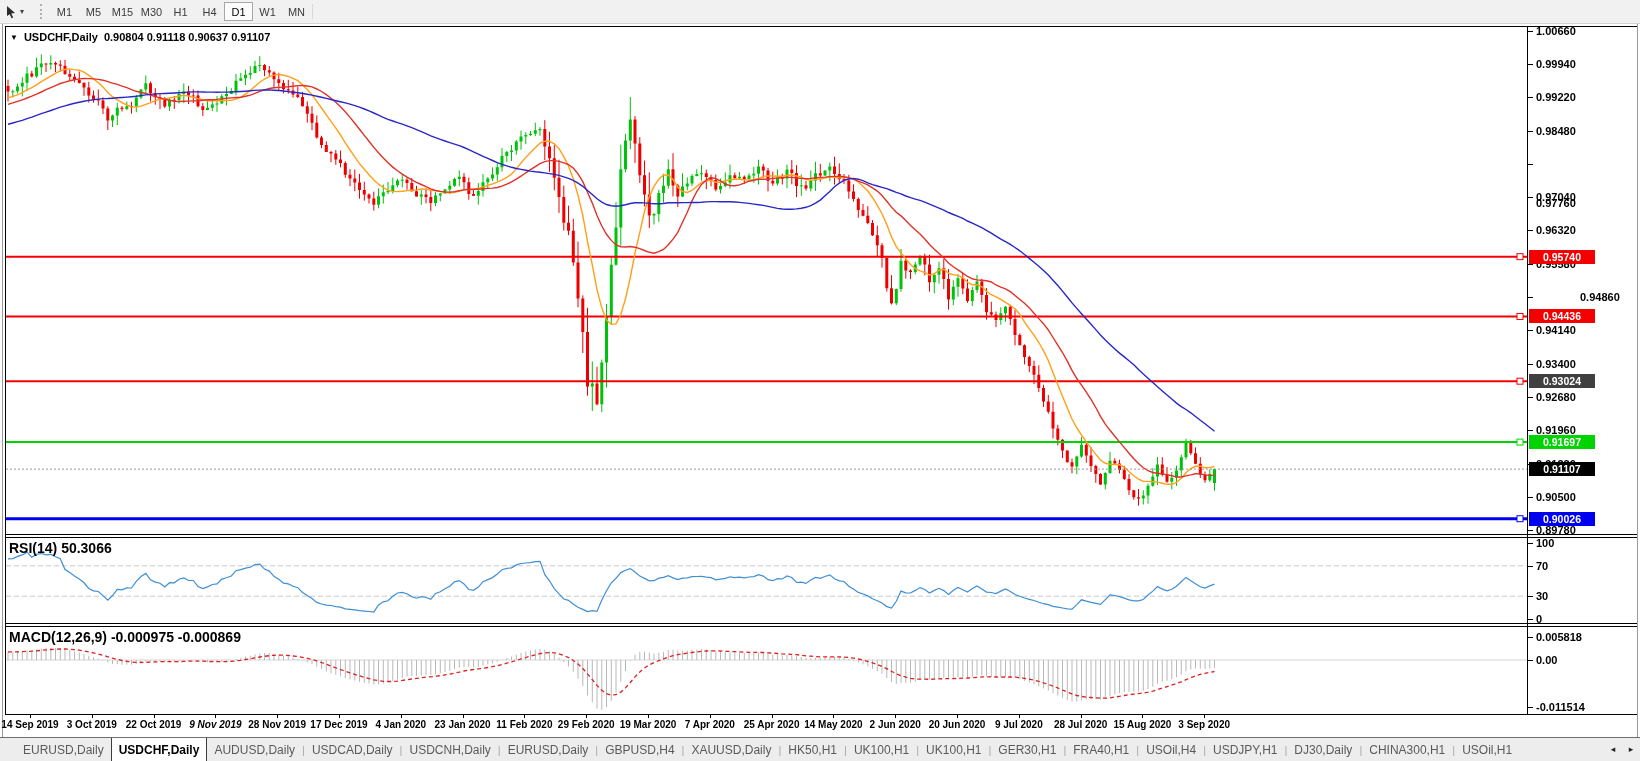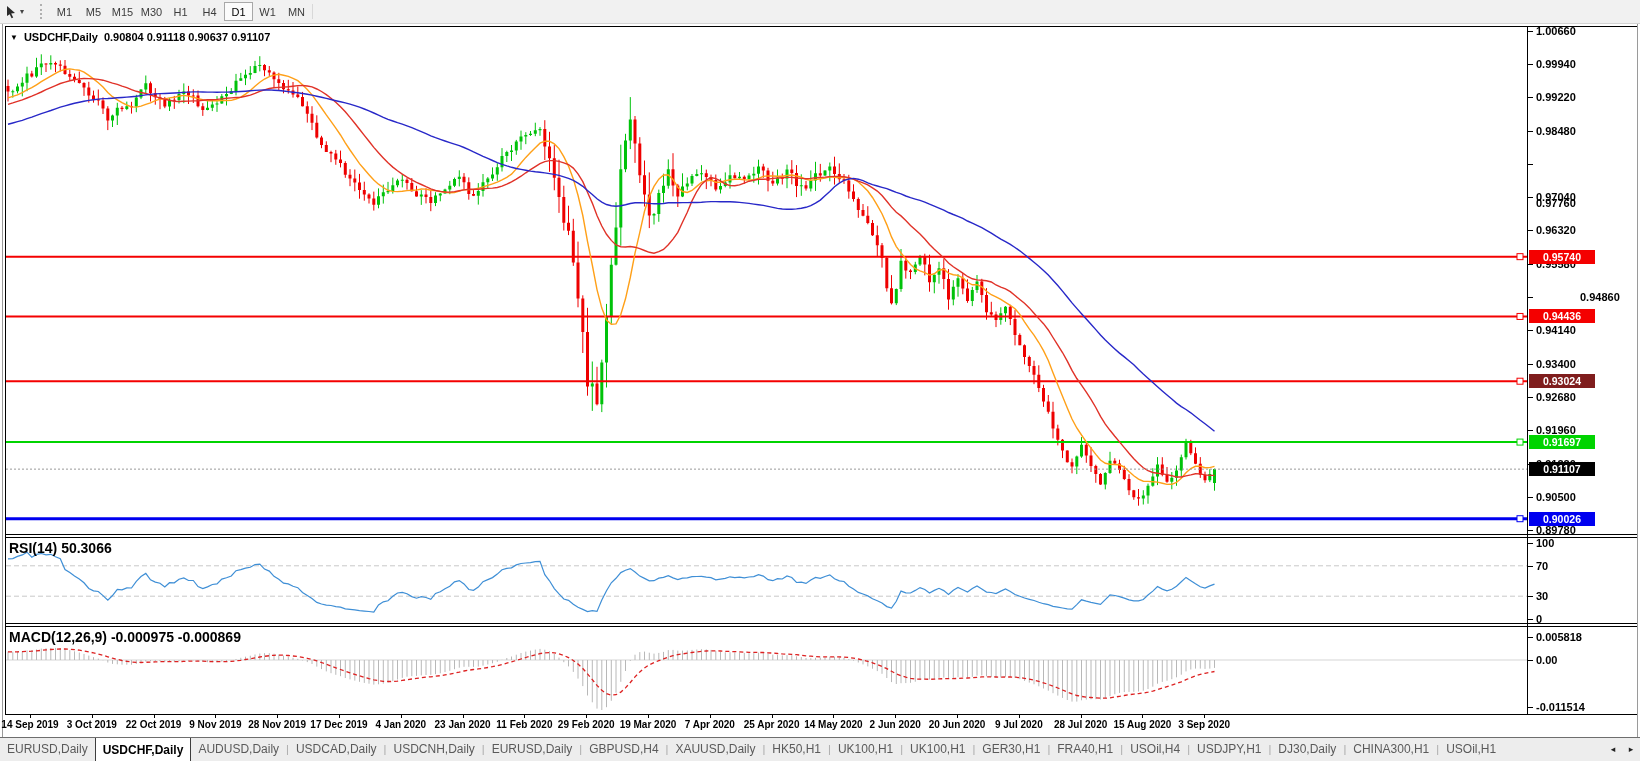--- a/index.html
+++ b/index.html
@@ -23,21 +23,21 @@
   #chart-title .marker{font-size:8px;}
   .ind-label{font-size:14px;font-weight:600;color:#000;}
   .axis-label{position:absolute;left:1536px;font-size:11px;font-weight:700;color:#000;line-height:12px;white-space:nowrap;}
   .axis-tickdash{position:absolute;left:1527px;width:6px;height:1px;background:#000;}
   .badge{position:absolute;left:1529px;width:66px;height:14px;line-height:14px;text-align:center;
          font-size:10.5px;font-weight:700;color:#fff;}
   .date-label{position:absolute;top:719px;font-size:10px;font-weight:600;color:#000;white-space:nowrap;transform:translateX(-50%);}
   .date-tick{position:absolute;top:714px;width:1px;height:4px;background:#000;}
   
   #tabbar{left:0;top:737px;width:1640px;height:24px;background:#ededed;border-top:1px solid #6e6e6e;display:flex;align-items:stretch;}
-  #tabs{display:flex;align-items:flex-start;white-space:nowrap;overflow:hidden;flex:1;}
+  #tabs{display:flex;align-items:center;white-space:nowrap;overflow:hidden;flex:1;margin-left:16px;}
   .tab{padding:0 7px;line-height:23px;font-size:12px;color:#5a5a5a;cursor:default;}
   .tab.active{background:#fff;border:1px solid #3e3e3e;border-bottom:none;color:#000;font-weight:700;margin-top:-1px;line-height:24px;}
   .tab-sep{line-height:23px;color:#aaa;font-size:11px;}
   .tab-scroll{width:18px;text-align:center;line-height:23px;font-size:9px;color:#222;}
 </style>
 </head>
 <body>
 
 <div id="screen">
 
@@ -144,21 +144,21 @@
       <div class="axis-tickdash" style="top: 430.017px;"></div>
       <div class="axis-label" style="top: 424.017px;">0.91960</div>
       <div class="axis-tickdash" style="top: 463.956px;"></div>
       <div class="axis-label" style="top: 457.956px;">0.91220</div>
       <div class="axis-tickdash" style="top: 496.978px;"></div>
       <div class="axis-label" style="top: 490.978px;">0.90500</div>
       <div class="axis-tickdash" style="top: 530px;"></div>
       <div class="axis-label" style="top: 524px;">0.89780</div>
       <div class="badge" style="top: 249.651px; background: rgb(244, 0, 0);">0.95740</div>
       <div class="badge" style="top: 309.457px; background: rgb(244, 0, 0);">0.94436</div>
-      <div class="badge" style="top: 374.217px; background: #7f1d1d;">0.93024</div>
+      <div class="badge" style="top: 374.217px; background: #404040;">0.93024</div>
       <div class="badge" style="top: 435.079px; background: rgb(0, 212, 0);">0.91697</div>
       <div class="badge" style="top: 511.717px; background: rgb(0, 0, 240);">0.90026</div>
       <div class="badge" style="top: 462.139px; background: rgb(0, 0, 0);">0.91107</div>
     </div>
   <div id="rsi-axis">
       <div class="axis-tickdash" style="top: 543px;"></div>
       <div class="axis-label" style="top: 537px;">100</div>
       <div class="axis-tickdash" style="top: 565.8px;"></div>
       <div class="axis-label" style="top: 559.8px;">70</div>
       <div class="axis-tickdash" style="top: 596.2px;"></div>
@@ -175,21 +175,21 @@
       <div class="axis-label" style="top: 701px;">-0.011514</div>
     </div>
   <div id="date-axis">
       <div class="date-tick" style="left: 30px;"></div>
       <div class="date-label" style="left: 30px;">14 Sep 2019</div>
       <div class="date-tick" style="left: 91.8px;"></div>
       <div class="date-label" style="left: 91.8px;">3 Oct 2019</div>
       <div class="date-tick" style="left: 153.6px;"></div>
       <div class="date-label" style="left: 153.6px;">22 Oct 2019</div>
       <div class="date-tick" style="left: 215.4px;"></div>
-      <div class="date-label" style="left: 215.4px;">9 Nov 2019</div>
+      <div class="date-label" style="left: 215.4px; font-style: italic;">9 Nov 2019</div>
       <div class="date-tick" style="left: 277.2px;"></div>
       <div class="date-label" style="left: 277.2px;">28 Nov 2019</div>
       <div class="date-tick" style="left: 339px;"></div>
       <div class="date-label" style="left: 339px;">17 Dec 2019</div>
       <div class="date-tick" style="left: 400.8px;"></div>
       <div class="date-label" style="left: 400.8px;">4 Jan 2020</div>
       <div class="date-tick" style="left: 462.6px;"></div>
       <div class="date-label" style="left: 462.6px;">23 Jan 2020</div>
       <div class="date-tick" style="left: 524.4px;"></div>
       <div class="date-label" style="left: 524.4px;">11 Feb 2020</div>

